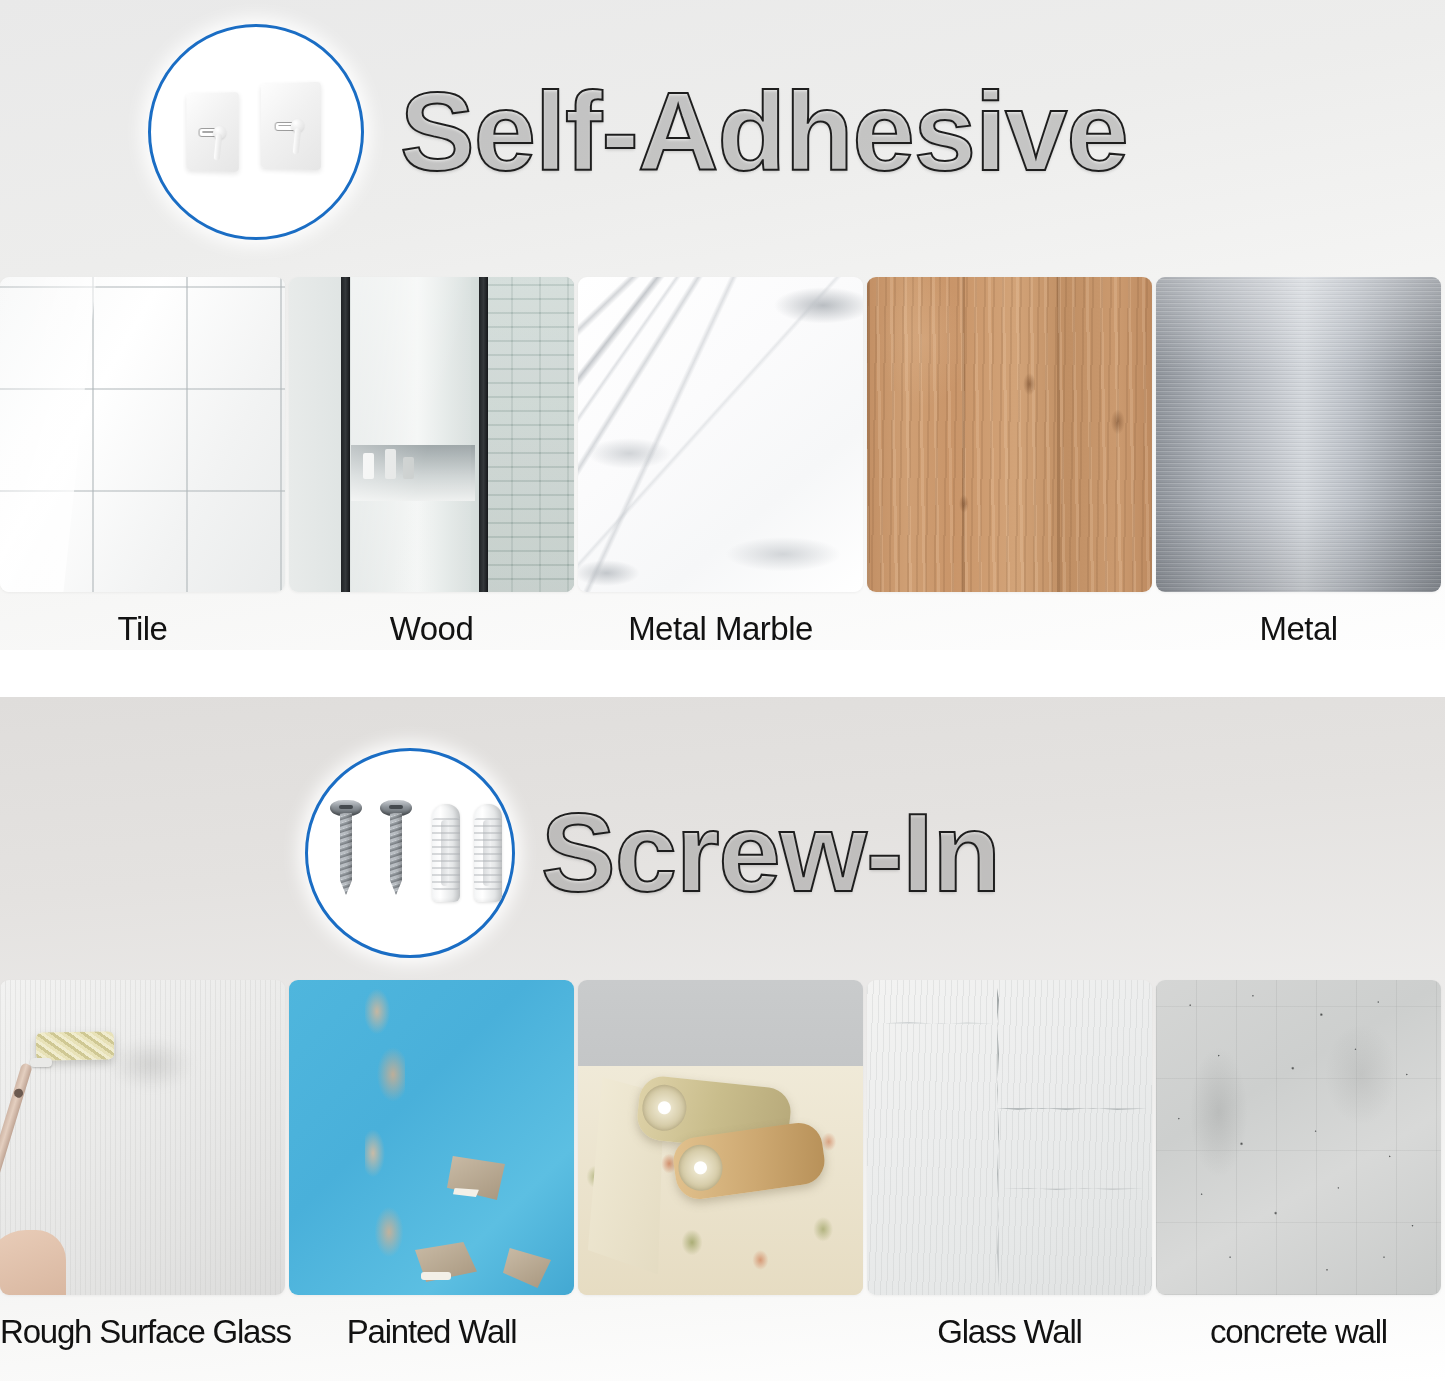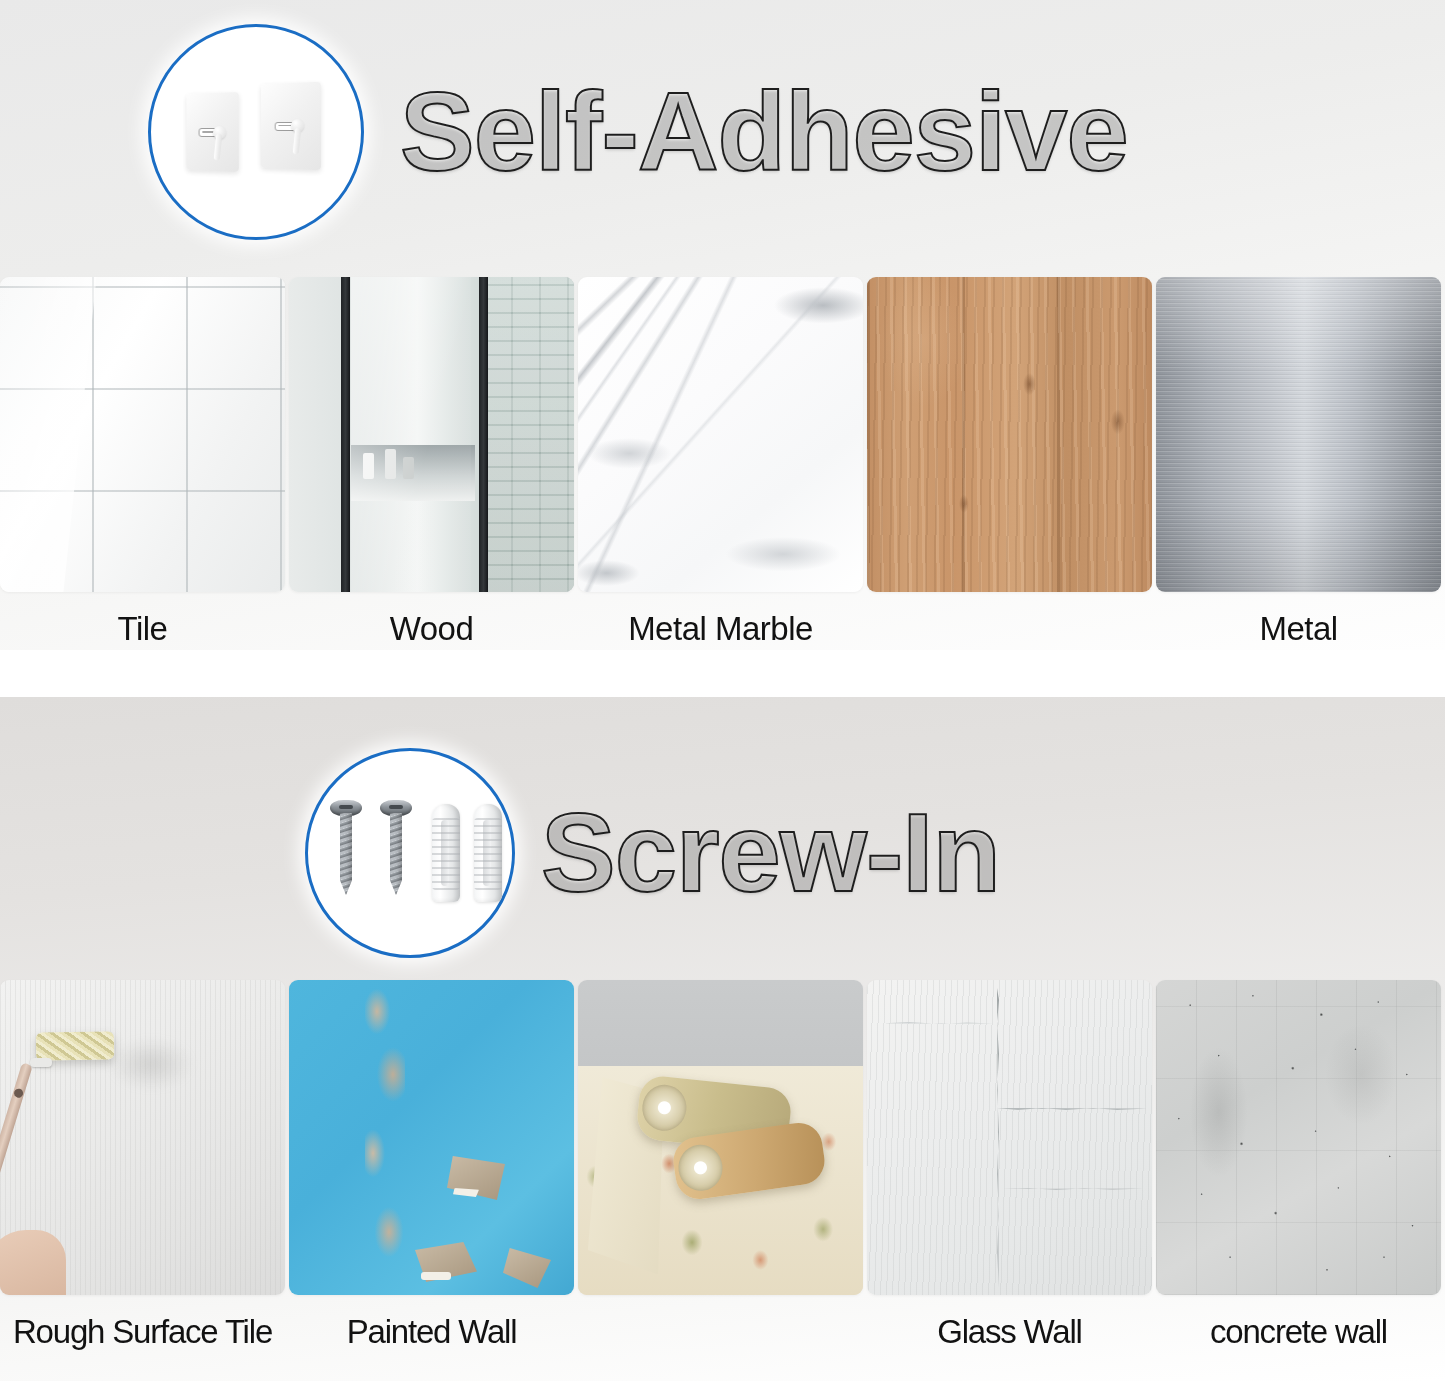--- a/index.html
+++ b/index.html
@@ -447,21 +447,21 @@
     <div class="grid grid-2" style="top:283px;">
 
       <div class="cell">
         <div class="swatch s-rough">
           <span class="wallshadow"></span>
           <span class="roller"></span>
           <span class="roller-cap"></span>
           <span class="handle"></span>
           <span class="thumb"></span>
         </div>
-        <div class="caption caption-2">Rough Surface Tile</div>
+        <div class="caption caption-2">Rough Surface Glass</div>
       </div>
 
       <div class="cell">
         <div class="swatch s-painted">
           <span class="plaster"></span>
           <span class="chip c1"></span>
           <span class="chip c2"></span>
           <span class="chip c3"></span>
           <span class="chip-hi h1"></span>
           <span class="chip-hi h2"></span>

